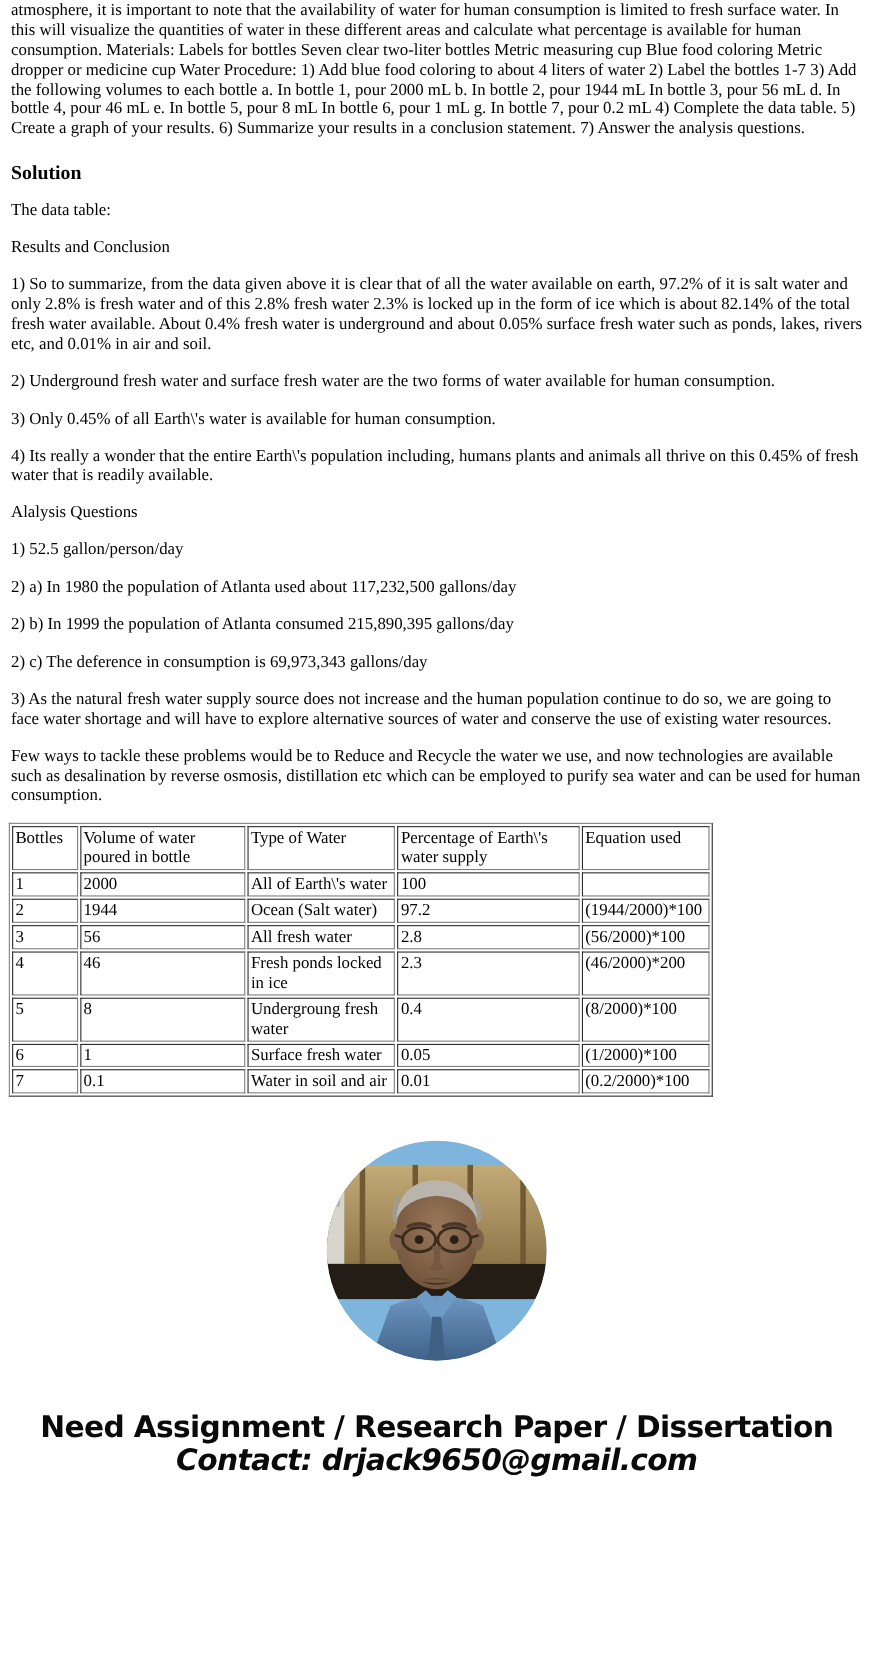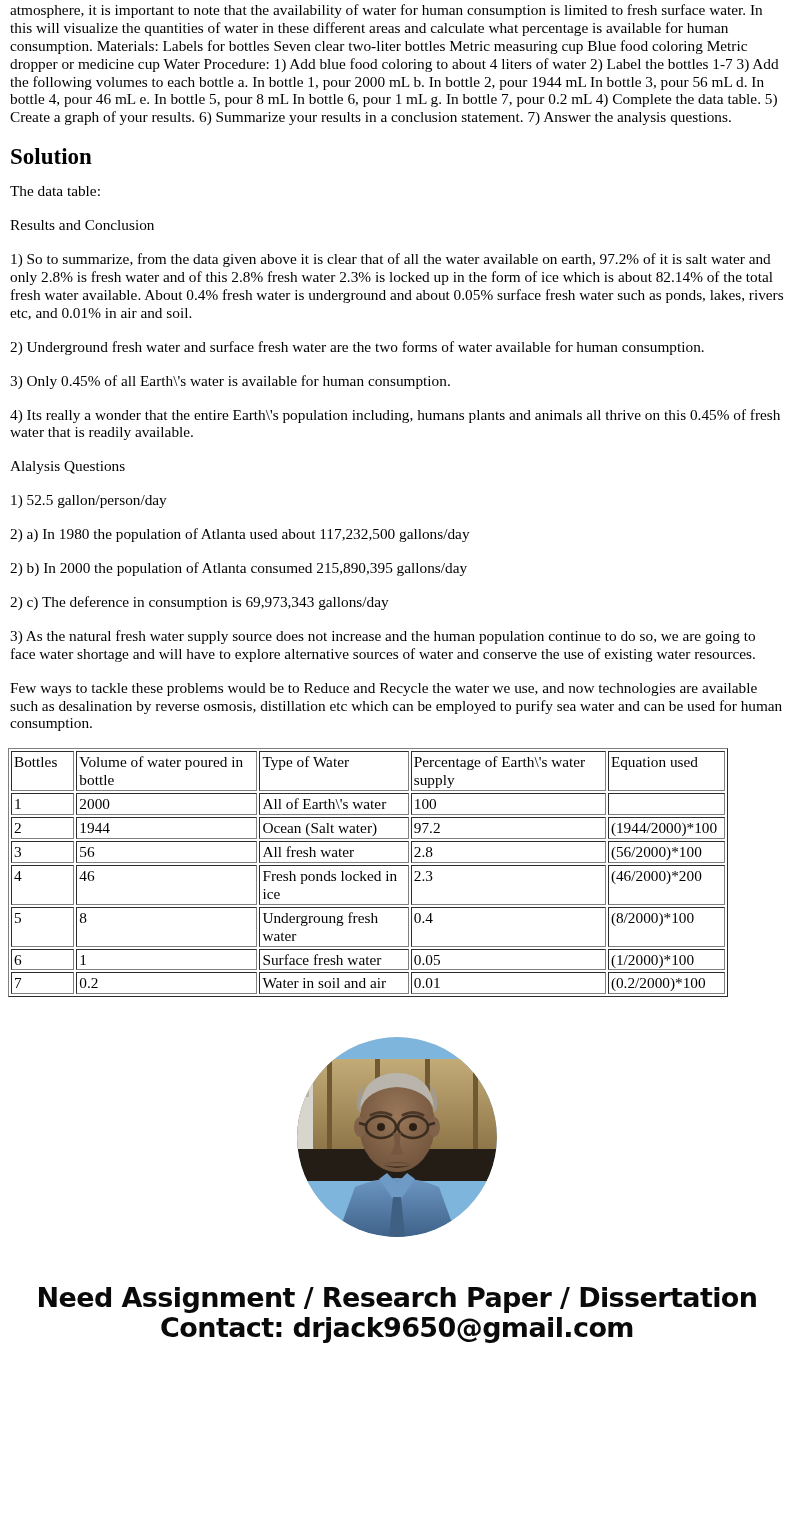--- a/index.html
+++ b/index.html
@@ -32,39 +32,39 @@
     margin: 0 0 16px 0;
     text-align: left;
   }
 
   p.intro {
     margin-top: -17px;   
     margin-bottom: 20px;
   }
 
   h2.solution {
-    font-size: 23px;
+    font-size: 18px;
     line-height: 22px;
     font-weight: bold;
     margin: 0 0 14px 0;
     padding: 0;
   }
 
   
   .table-wrap {
     padding: 0 8px;
     margin-top: 4px;
   }
 
   table.data-table {
     border-collapse: separate;
     border-spacing: 2px;
     border: 1px solid #808080;
     border-style: outset;
-    width: 720px;
+    width: 640px;
     font-size: 15.3px;
     line-height: 17.9px;
     background: #ffffff;
     margin: 0;
   }
   table.data-table td {
     border: 1px inset #808080;
     vertical-align: top;
     padding: 1px 2px 1px 2px;
     text-align: left;
@@ -98,21 +98,21 @@
     text-align: center;
     font-family: "DejaVu Sans", "Liberation Sans", sans-serif;
     font-weight: bold;
     font-size: 27px;
     line-height: 30px;
     letter-spacing: -0.6px;
     color: #0a0a0a;
     padding: 0 16px 14px 16px;
   }
   .promo .line2 { display: block; }
-  .promo .line3 { display: block; }
+  .promo .line3 { display: block; font-style: italic; }
 </style>
 </head>
 <body>
 
 <div class="page">
 
   <div class="body-text">
 
     <p class="para intro">salt content prohibits consumption While there are many sources of fresh water such as caps, glaciers, river and the atmosphere, it is important to note that the availability of water for human consumption is limited to fresh surface water. In this will visualize the quantities of water in these different areas and calculate what percentage is available for human consumption. Materials: Labels for bottles Seven clear two-liter bottles Metric measuring cup Blue food coloring Metric dropper or medicine cup Water Procedure: 1) Add blue food coloring to about 4 liters of water 2) Label the bottles 1-7 3) Add the following volumes to each bottle a. In bottle 1, pour 2000 mL b. In bottle 2, pour 1944 mL In bottle 3, pour 56 mL d. In bottle 4, pour 46 mL e. In bottle 5, pour 8 mL In bottle 6, pour 1 mL g. In bottle 7, pour 0.2 mL 4) Complete the data table. 5) Create a graph of your results. 6) Summarize your results in a conclusion statement. 7) Answer the analysis questions.</p>
 
@@ -130,21 +130,21 @@
     <p class="para">3) Only 0.45% of all Earth\'s water is available for human consumption.</p>
 
     <p class="para">4) Its really a wonder that the entire Earth\'s population including, humans plants and animals all thrive on this 0.45% of fresh water that is readily available.</p>
 
     <p class="para">Alalysis Questions</p>
 
     <p class="para">1) 52.5 gallon/person/day</p>
 
     <p class="para">2) a) In 1980 the population of Atlanta used about 117,232,500 gallons/day</p>
 
-    <p class="para">2) b) In 2000 the population of Atlanta consumed 215,890,395 gallons/day</p>
+    <p class="para">2) b) In 1999 the population of Atlanta consumed 215,890,395 gallons/day</p>
 
     <p class="para">2) c) The deference in consumption is 69,973,343 gallons/day</p>
 
     <p class="para">3) As the natural fresh water supply source does not increase and the human population continue to do so, we are going to face water shortage and will have to explore alternative sources of water and conserve the use of existing water resources.</p>
 
     <p class="para">Few ways to tackle these problems would be to Reduce and Recycle the water we use, and now technologies are available such as desalination by reverse osmosis, distillation etc which can be employed to purify sea water and can be used for human consumption.</p>
   </div>
 
   <div class="table-wrap">
     <table class="data-table">
@@ -200,21 +200,21 @@
           </tr>
           <tr>
             <td>6</td>
             <td>1</td>
             <td>Surface fresh water</td>
             <td>0.05</td>
             <td>(1/2000)*100</td>
           </tr>
           <tr>
             <td>7</td>
-            <td>0.2</td>
+            <td>0.1</td>
             <td>Water in soil and air</td>
             <td>0.01</td>
             <td>(0.2/2000)*100</td>
           </tr>
         </tbody>
     </table>
   </div>
 
   <div class="portrait-block">
     <div class="avatar">

